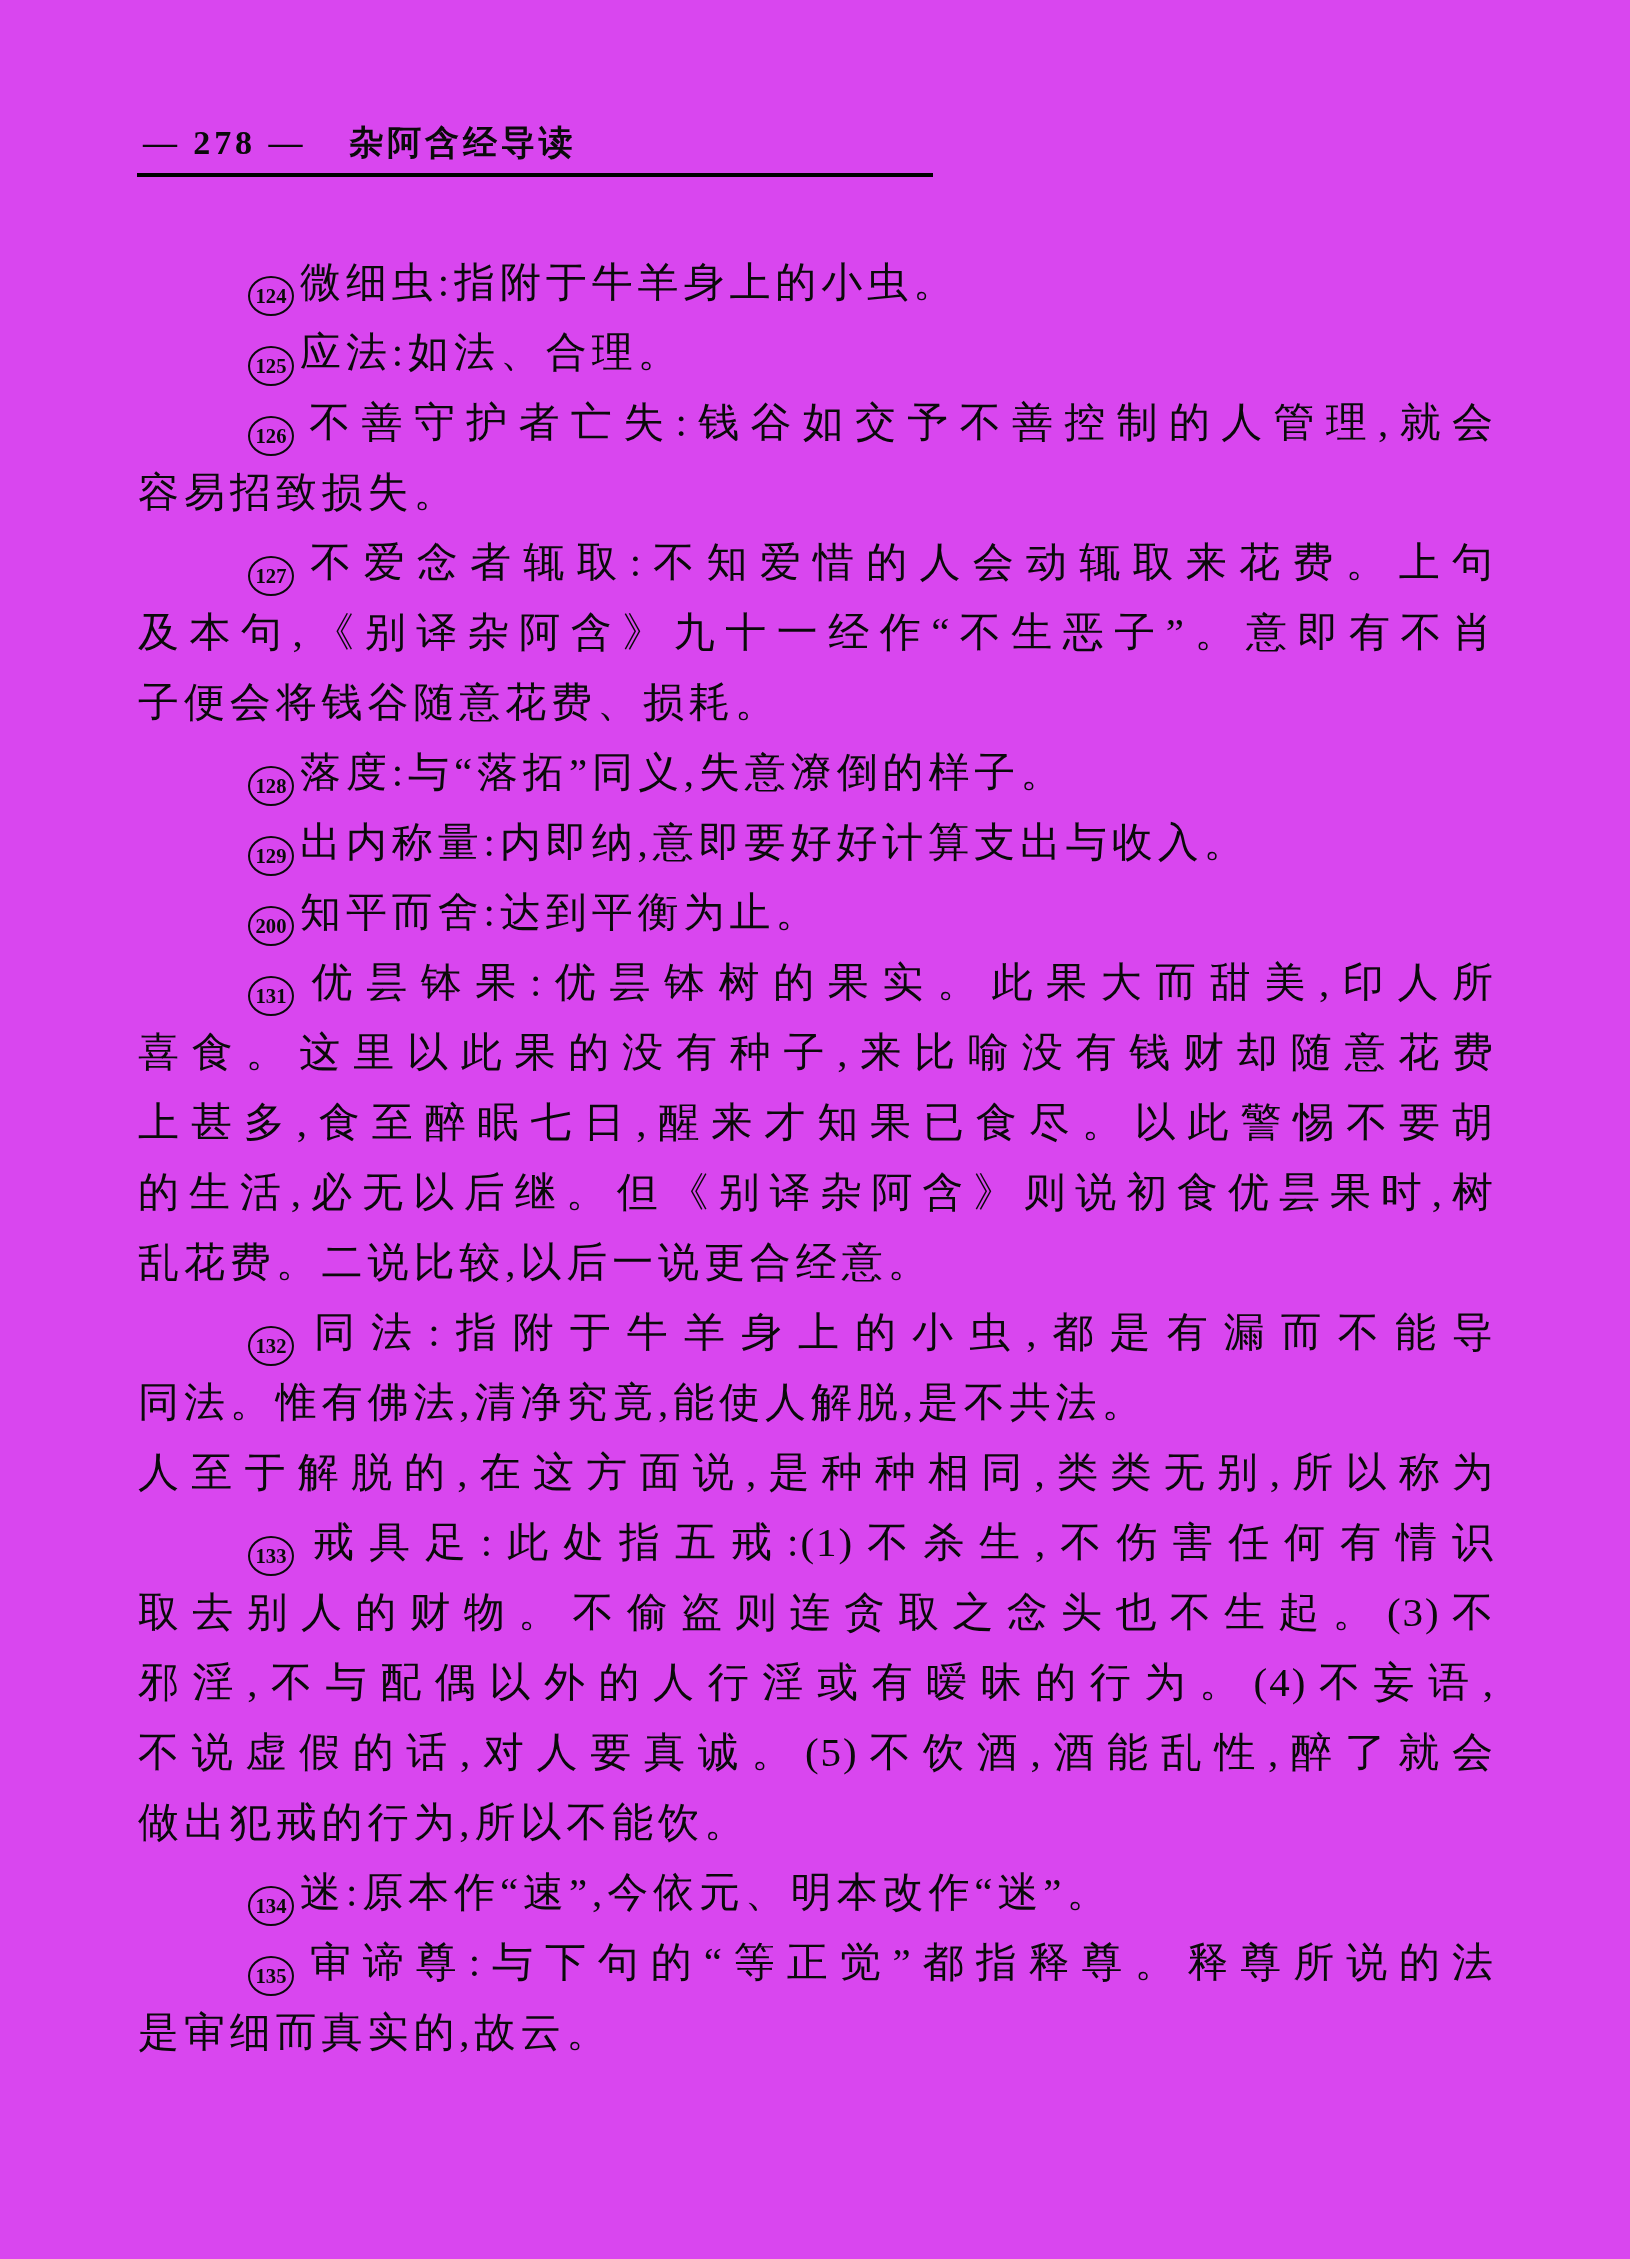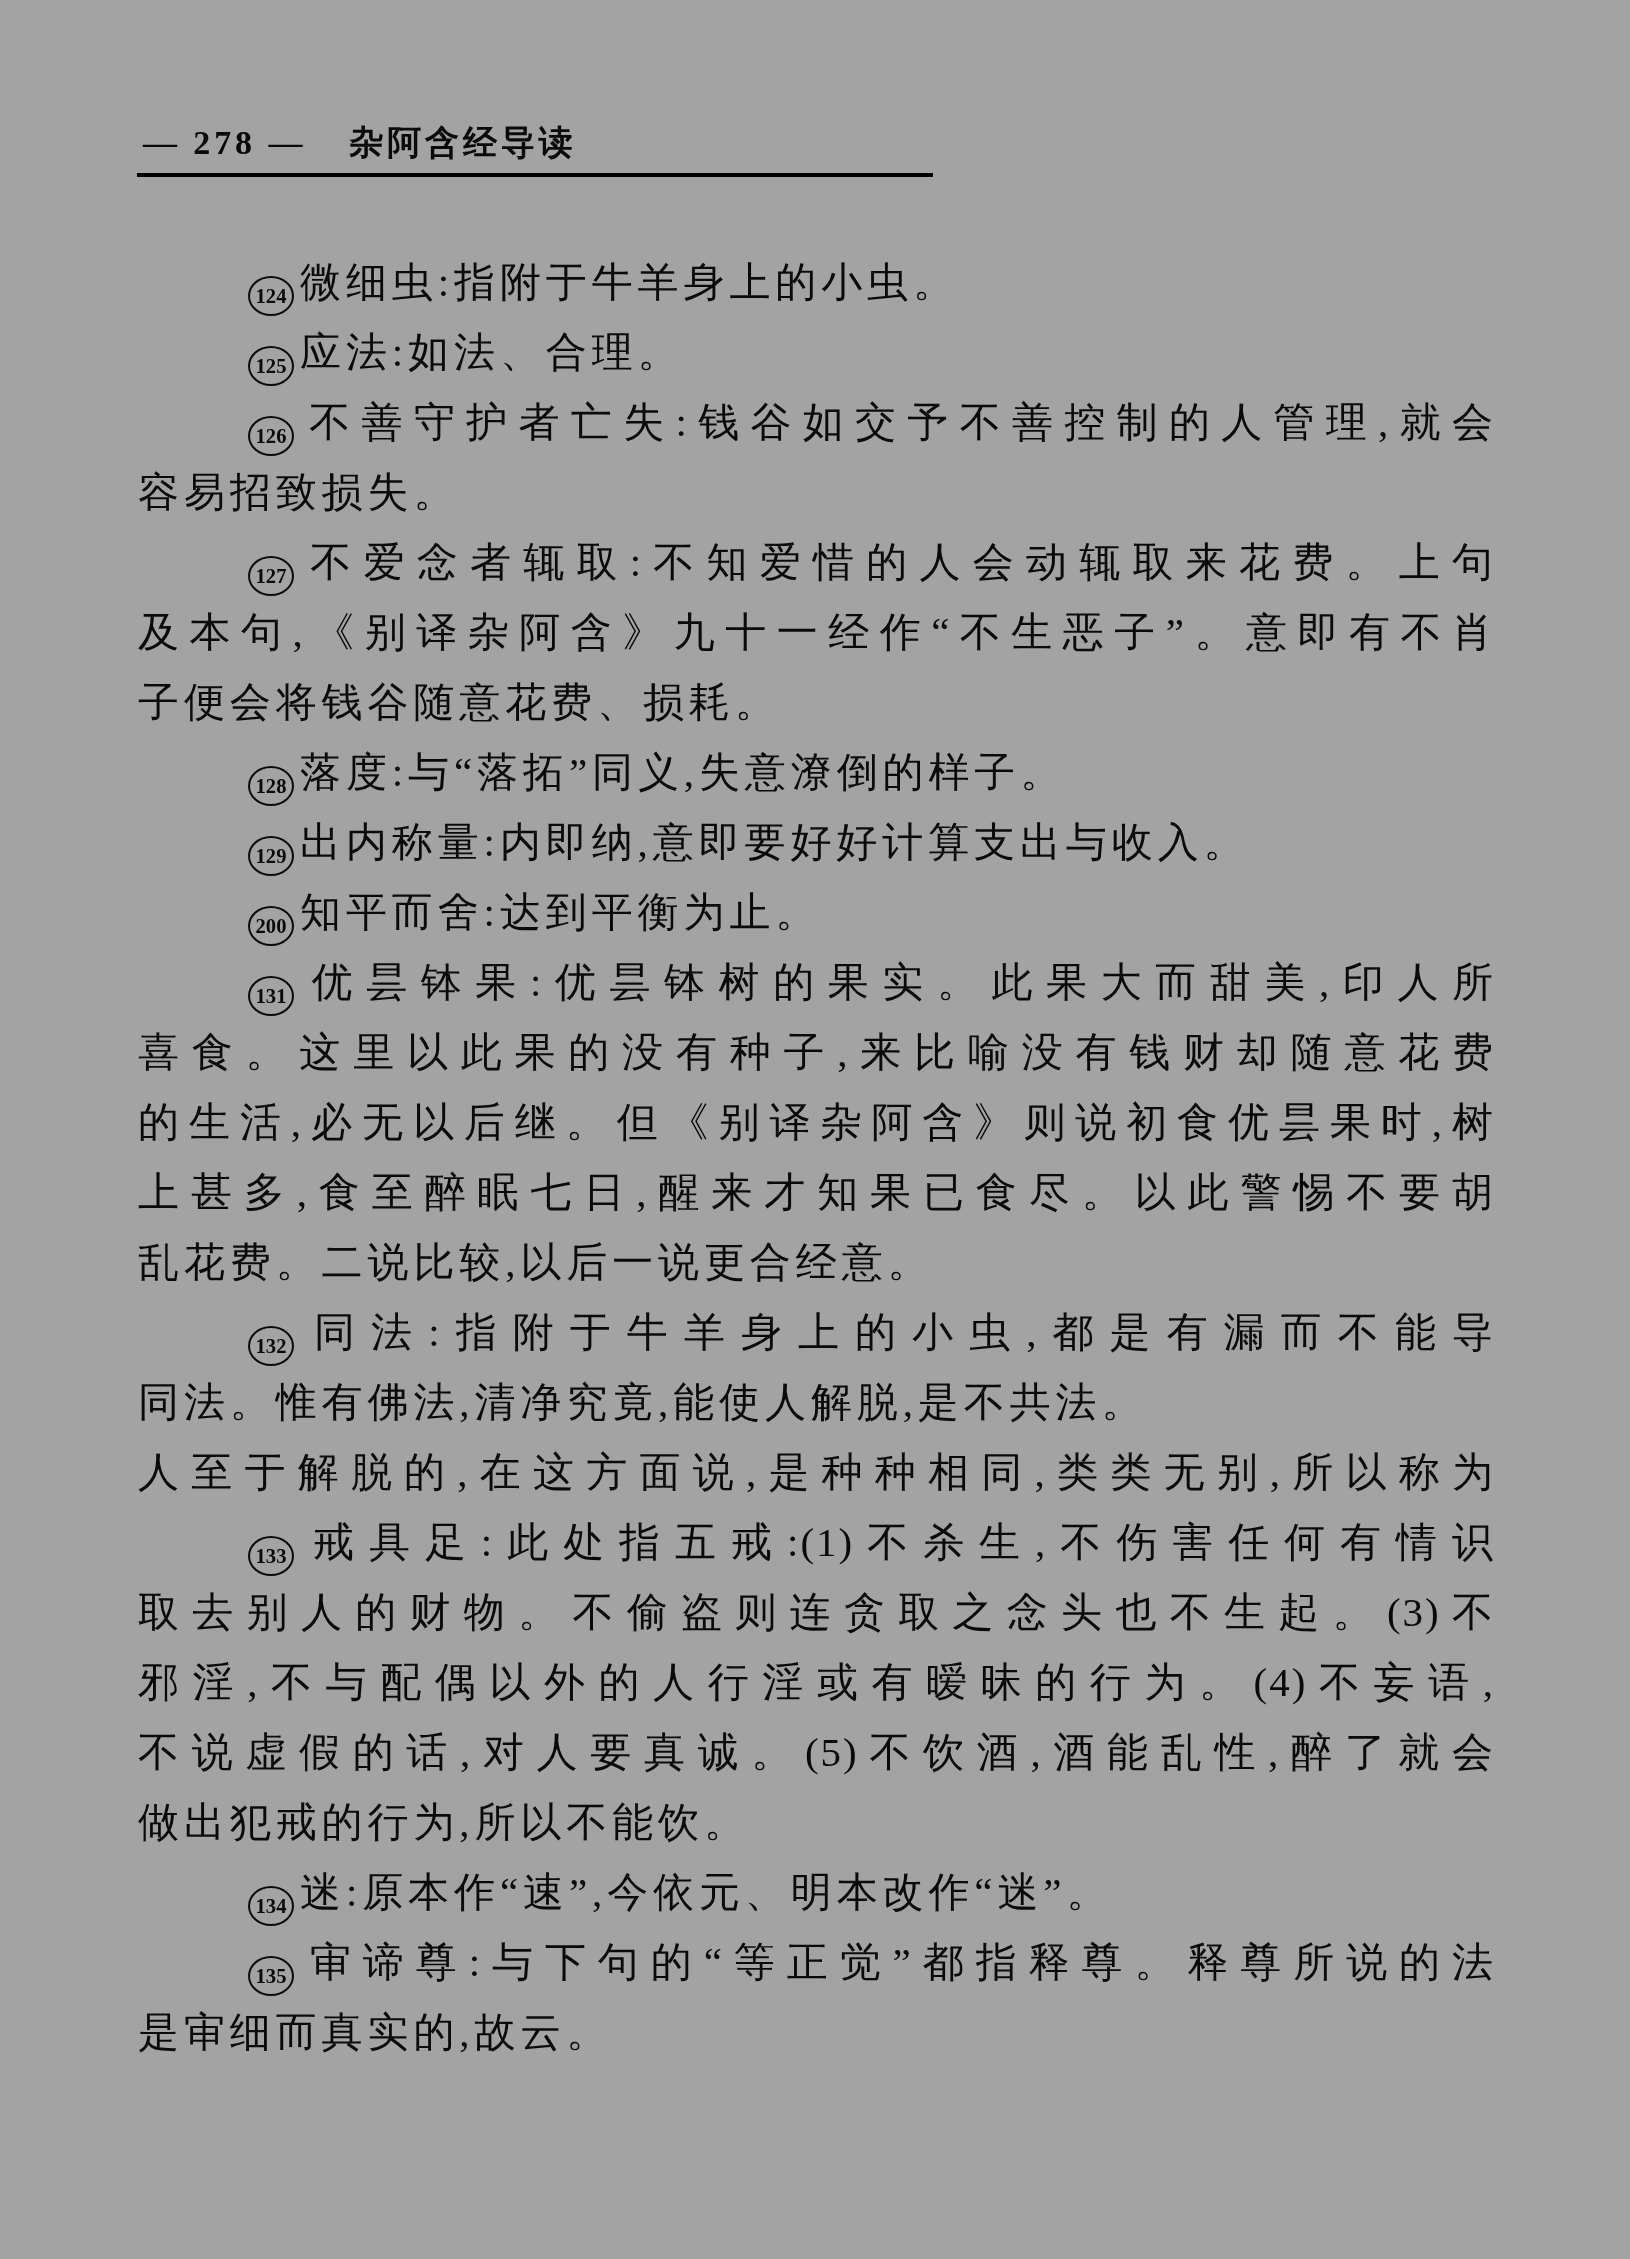--- a/index.html
+++ b/index.html
@@ -1,20 +1,20 @@
 <!DOCTYPE html>
 <html><head>
 <meta charset="utf-8">
 <title>278</title>
 <style>
   html,body{margin:0;padding:0;background:#e8e8e6;}
   .page{
     position:relative;
     width:1631px;height:2259px;
-    background:#a3a3a3;
+    background:#d946ef;
     font-family:"Liberation Serif","DejaVu Serif",serif;
     color:#0a0a0a;
     overflow:hidden;
     margin:0 auto;
   }
   .header{
     position:absolute;top:120px;left:143px;
     display:flex;align-items:baseline;gap:43px;
     font-size:34px;letter-spacing:3.9px;font-weight:600;
     white-space:nowrap;
@@ -76,22 +76,22 @@
     <div class="line"><span class="t">子便会将钱谷随意花费、损耗。</span></div>
 
     <div class="line indent"><span class="circ">128</span><span class="t">落度:与“落拓”同义,失意潦倒的样子。</span></div>
 
     <div class="line indent"><span class="circ">129</span><span class="t">出内称量:内即纳,意即要好好计算支出与收入。</span></div>
 
     <div class="line indent"><span class="circ">200</span><span class="t">知平而舍:达到平衡为止。</span></div>
 
     <div class="line indent fill"><span class="circ">131</span><span class="t">优昙钵果:优昙钵树的果实。此果大而甜美,印人所</span></div>
     <div class="line fill"><span class="t">喜食。这里以此果的没有种子,来比喻没有钱财却随意花费</span></div>
+    <div class="line fill"><span class="t">上甚多,食至醉眠七日,醒来才知果已食尽。以此警惕不要胡</span></div>
     <div class="line fill"><span class="t">的生活,必无以后继。但《别译杂阿含》则说初食优昙果时,树</span></div>
-    <div class="line fill"><span class="t">上甚多,食至醉眠七日,醒来才知果已食尽。以此警惕不要胡</span></div>
     <div class="line"><span class="t">乱花费。二说比较,以后一说更合经意。</span></div>
 
     <div class="line indent fill"><span class="circ">132</span><span class="t">同法:指附于牛羊身上的小虫,都是有漏而不能导</span></div>
     <div class="line"><span class="t">同法。惟有佛法,清净究竟,能使人解脱,是不共法。</span></div>
     <div class="line fill"><span class="t">人至于解脱的,在这方面说,是种种相同,类类无别,所以称为</span></div>
 
     <div class="line indent fill"><span class="circ">133</span><span class="t">戒具足:此处指五戒:(1)不杀生,不伤害任何有情识</span></div>
     <div class="line fill"><span class="t">取去别人的财物。不偷盗则连贪取之念头也不生起。(3)不</span></div>
     <div class="line fill"><span class="t">邪淫,不与配偶以外的人行淫或有暧昧的行为。(4)不妄语,</span></div>
     <div class="line fill"><span class="t">不说虚假的话,对人要真诚。(5)不饮酒,酒能乱性,醉了就会</span></div>

